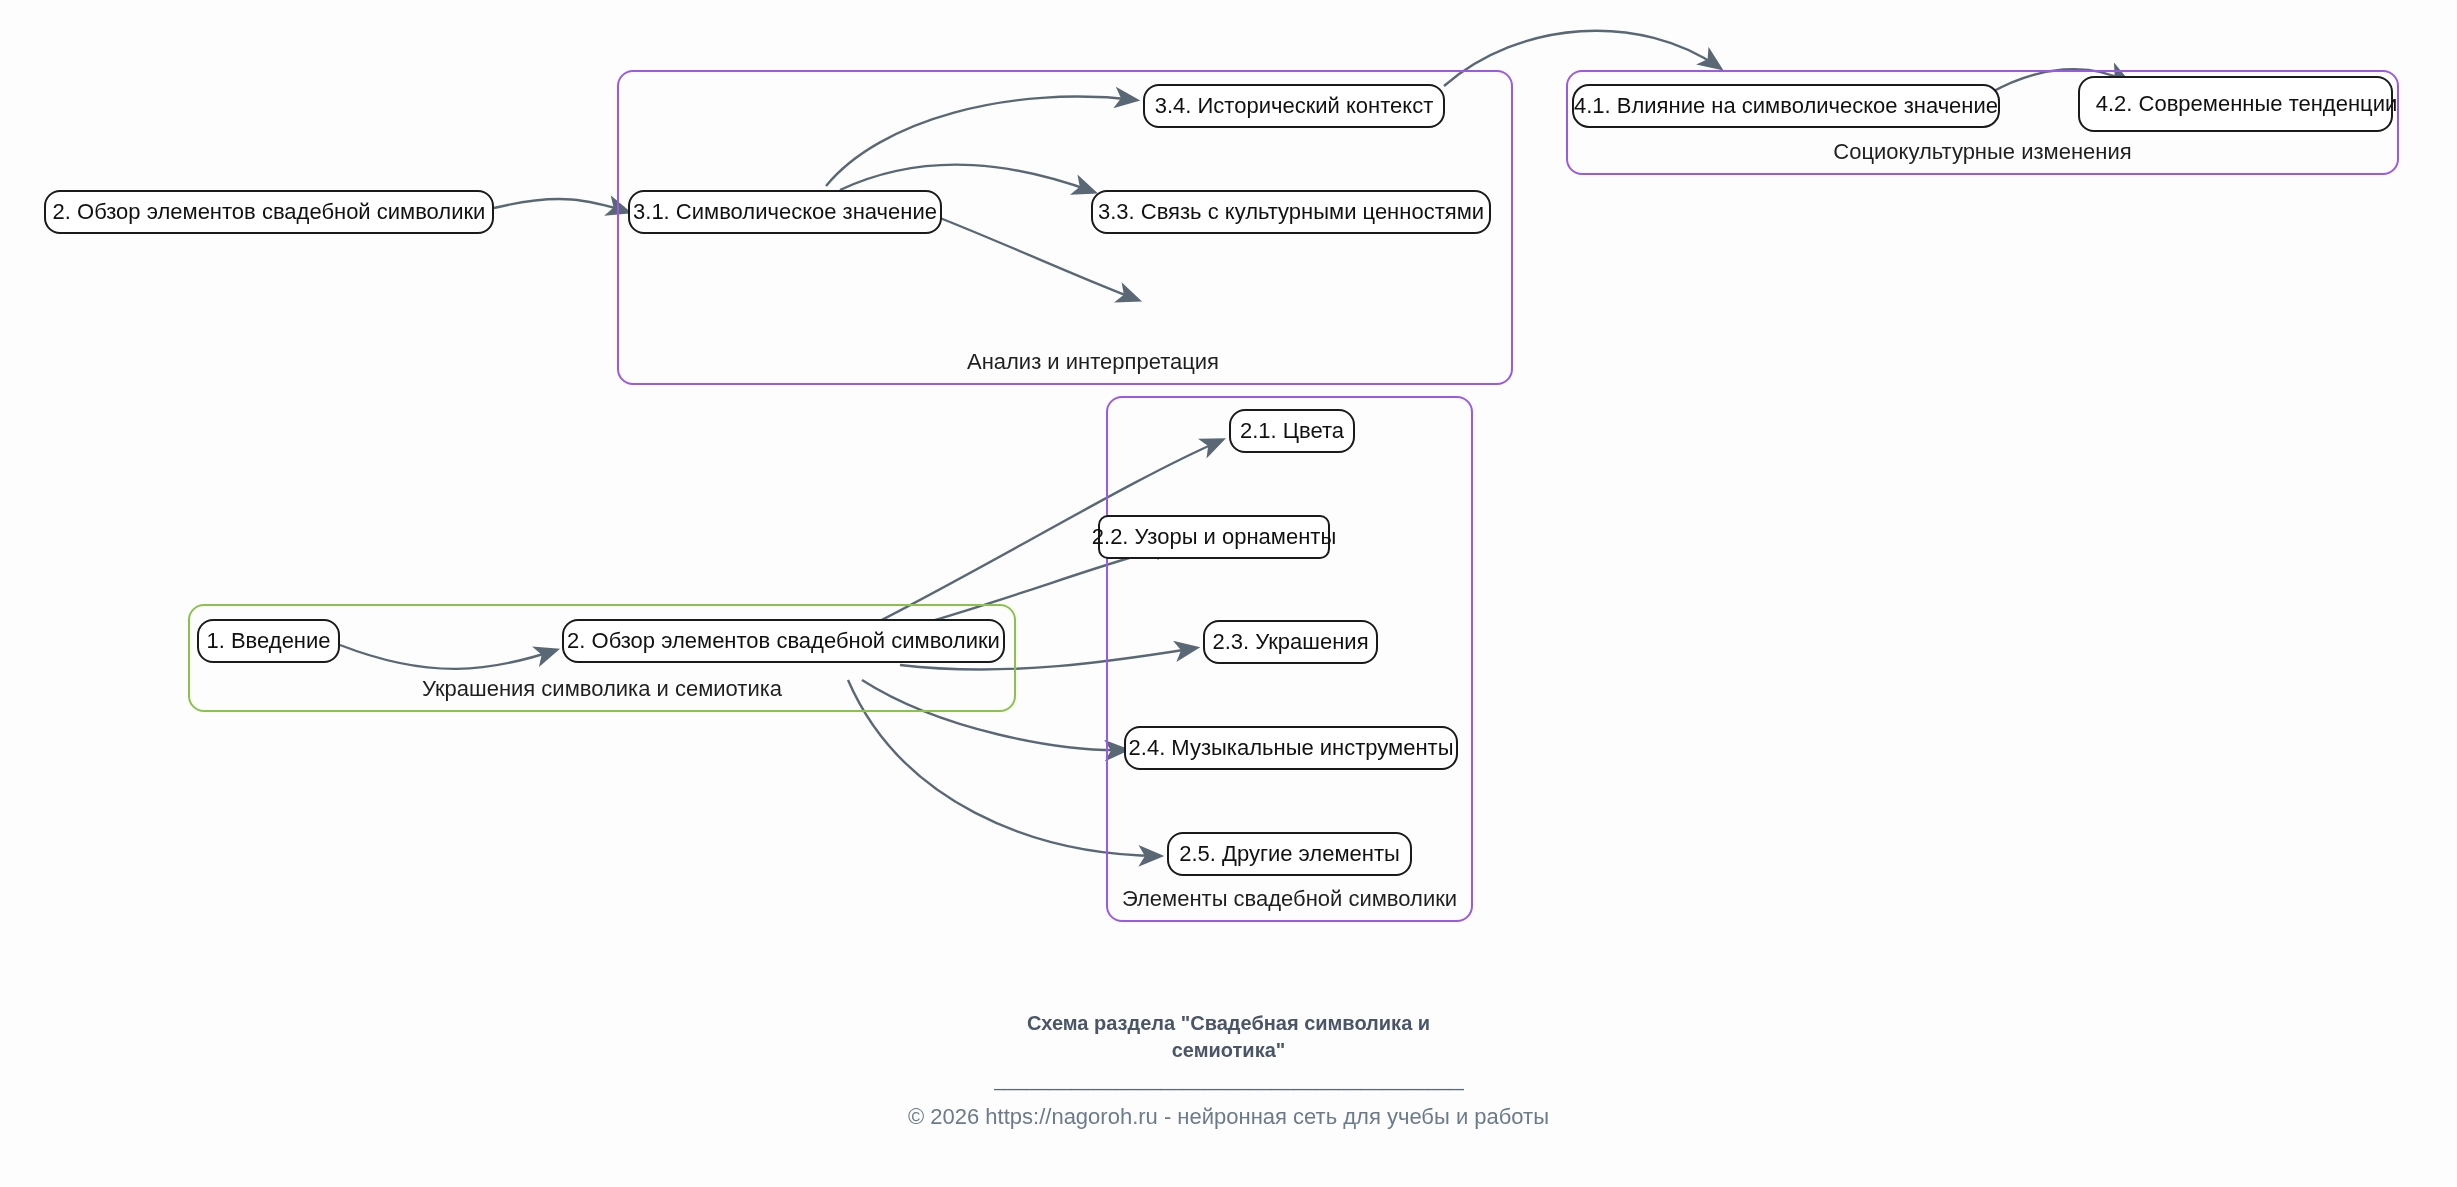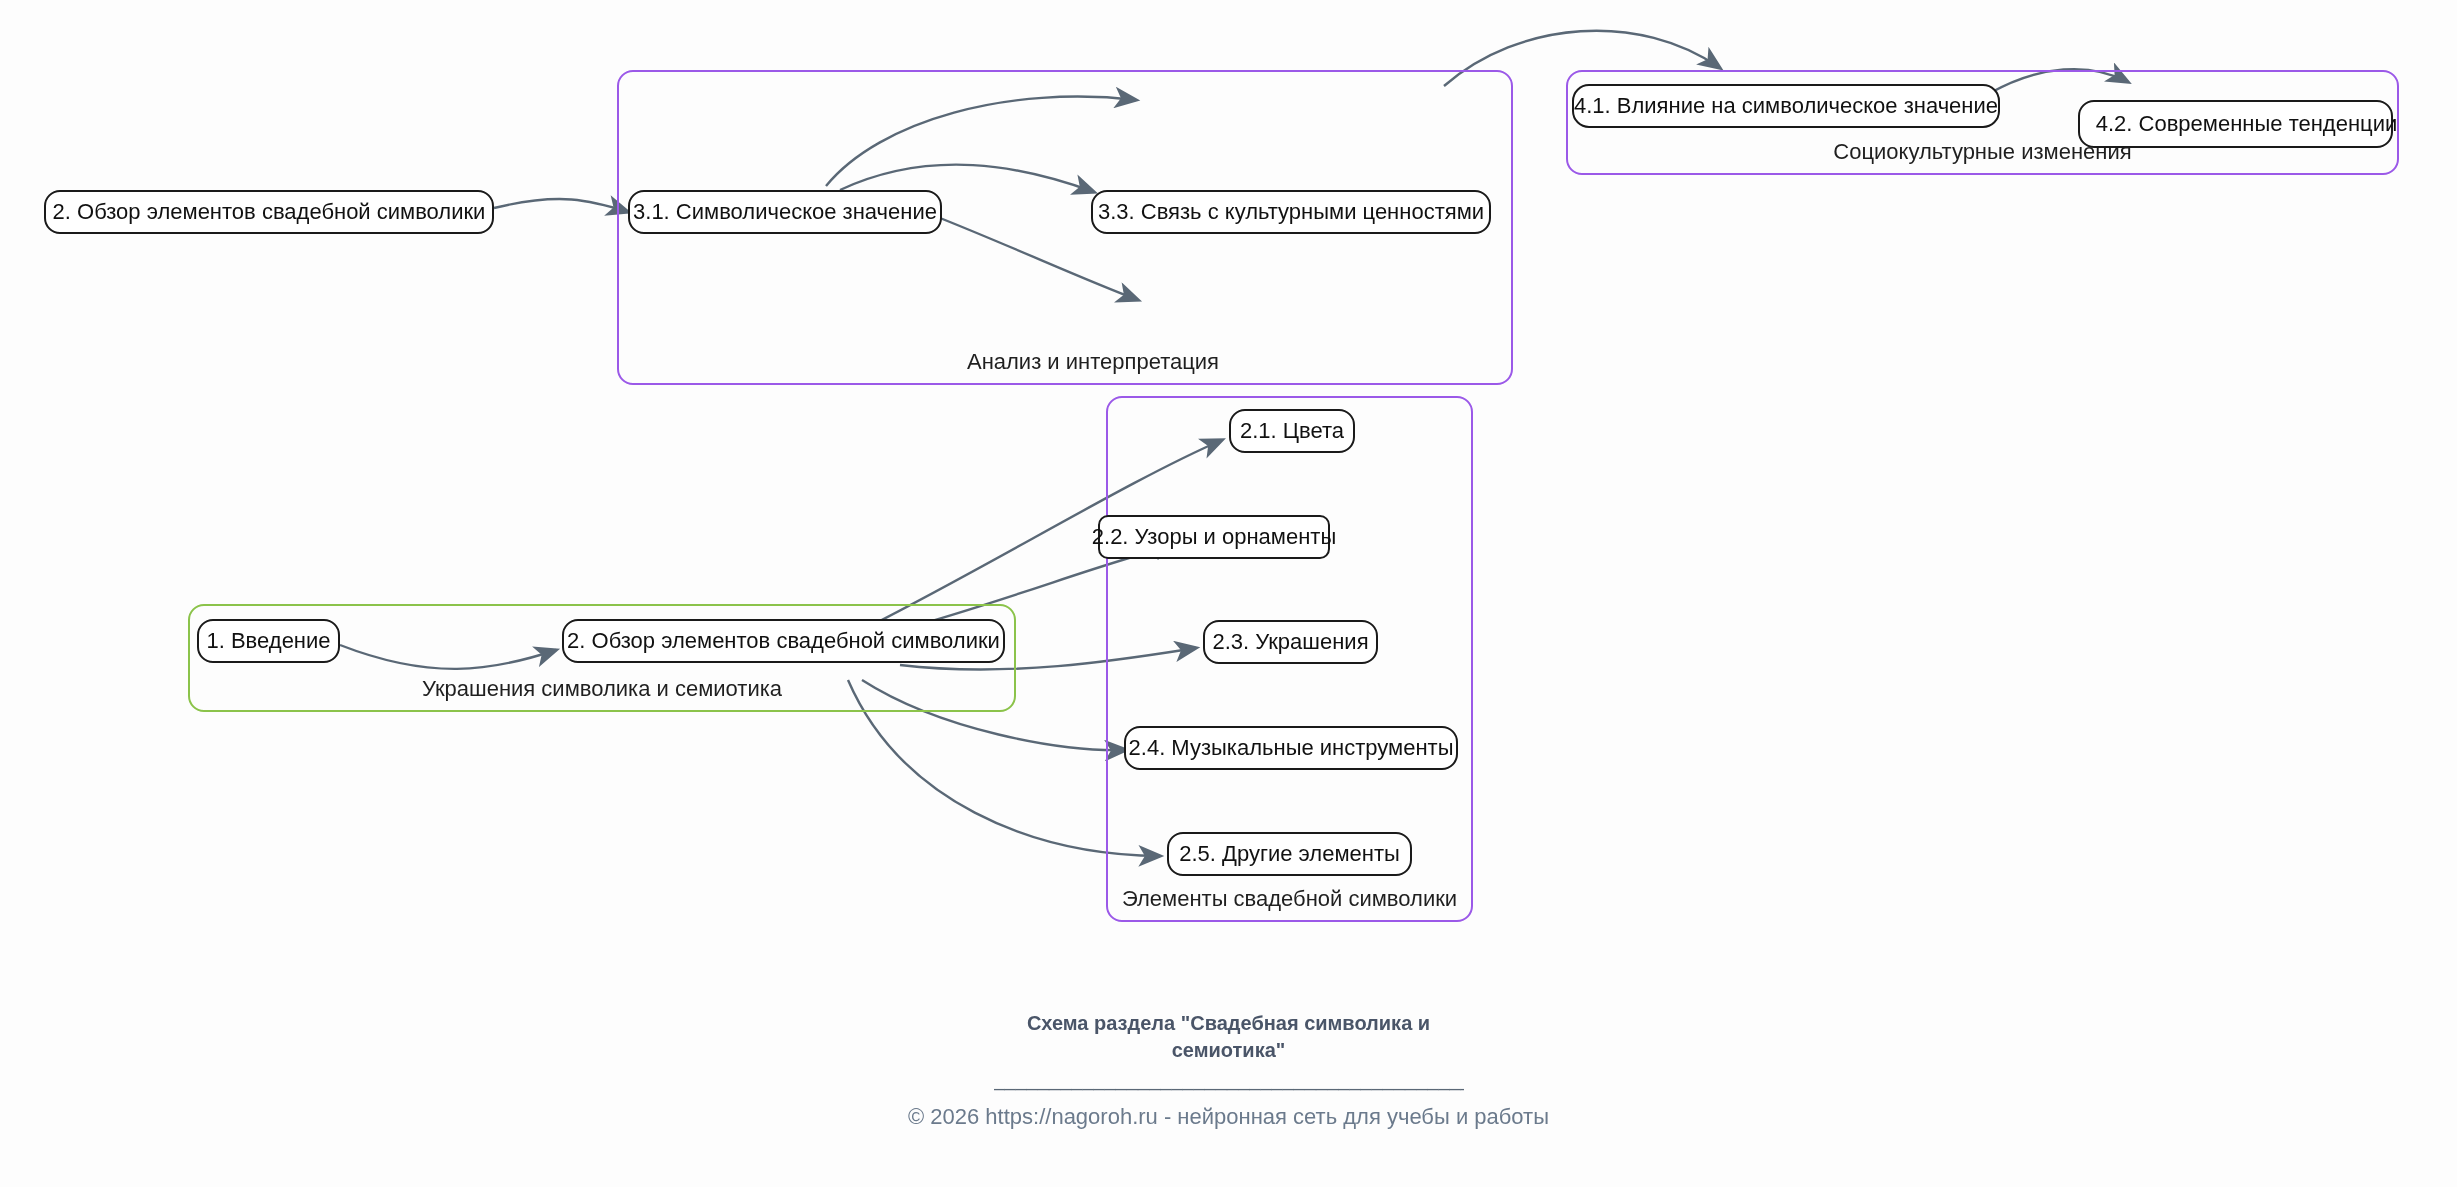--- a/index.html
+++ b/index.html
@@ -164,31 +164,34 @@
   </div>
 
   <div class="node" style="left:44px; top:190px; width:450px; height:44px;">
     <span>2.  Обзор элементов свадебной символики</span>
   </div>
 
   <div class="node" style="left:628px; top:190px; width:314px; height:44px;">
     <span>3.1. Символическое значение</span>
   </div>
 
+  <div class="node" style="left:1143px; top:84px; width:302px; height:44px;">
+    <span>3.4. Исторический контекст</span>
+  </div>
 
   <div class="node" style="left:1091px; top:190px; width:400px; height:44px;">
     <span>3.3. Связь с культурными ценностями</span>
   </div>
 
 
   <div class="node" style="left:1572px; top:84px; width:428px; height:44px;border-radius:17px;">
     <span>4.1. Влияние на символическое значение</span>
   </div>
 
-  <div class="node" style="left:2078px; top:100px; width:315px; height:48px;padding-left:36px;">
+  <div class="node" style="left:2078px; top:76px; width:315px; height:56px;padding-left:36px;">
     <span>4.2. Современные тенденции</span>
   </div>
 
   <div class="node" style="left:197px; top:619px; width:143px; height:44px;">
     <span>1. Введение</span>
   </div>
 
   <div class="node" style="left:562px; top:619px; width:443px; height:44px;">
     <span>2. Обзор элементов свадебной символики</span>
   </div>

